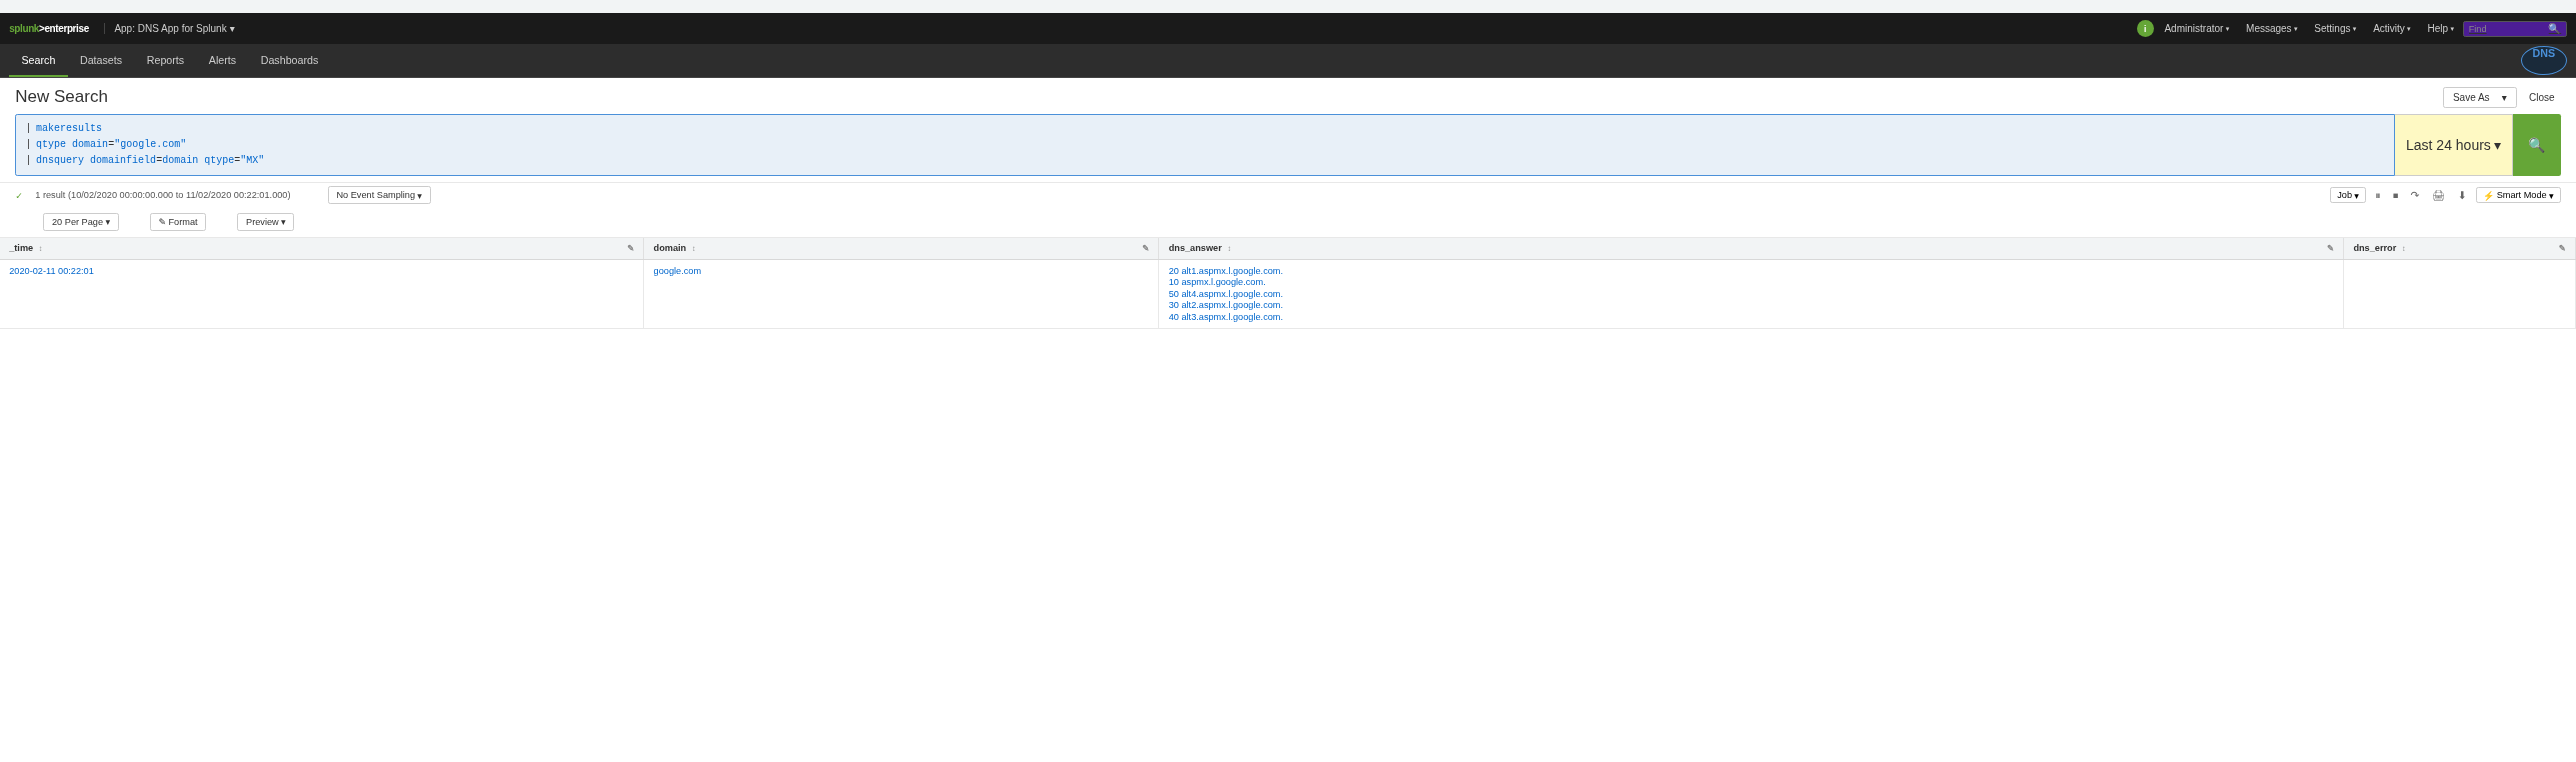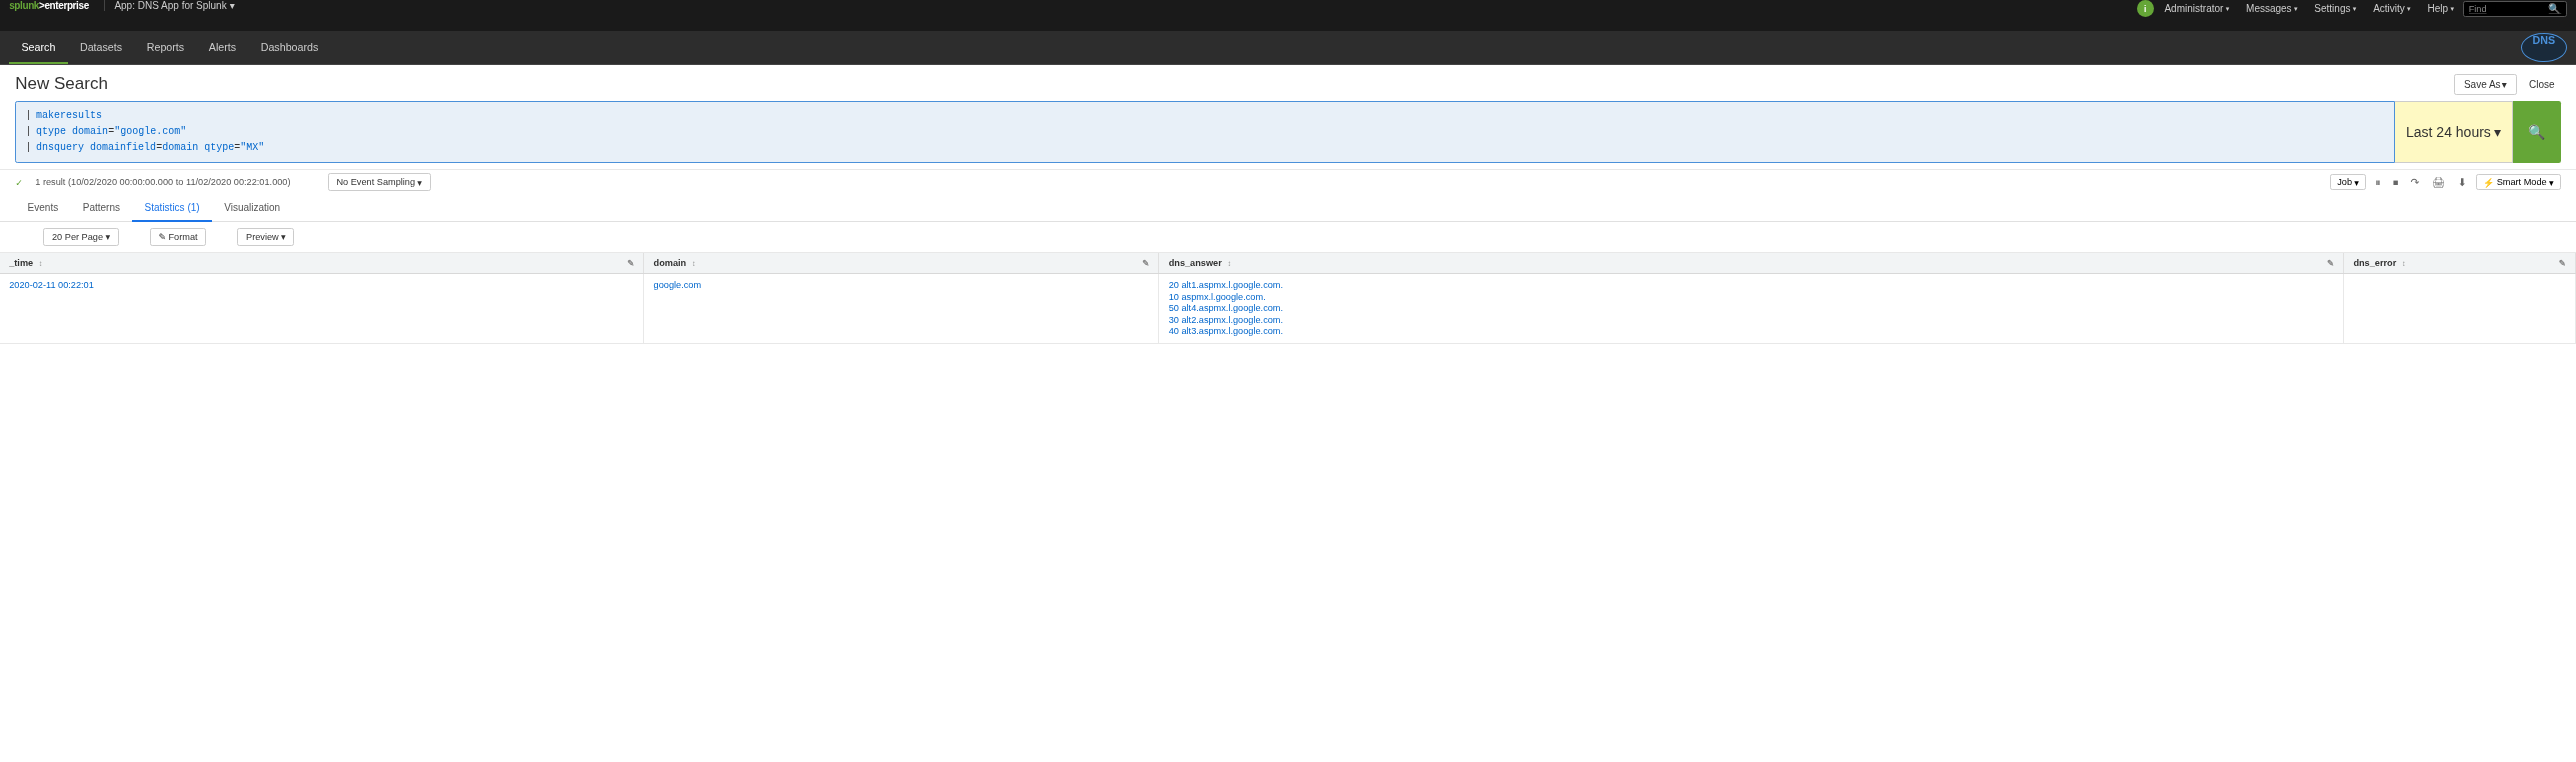--- a/index.html
+++ b/index.html
@@ -3,23 +3,24 @@
   <meta charset="utf-8">
   <style>
     * { box-sizing: border-box; margin: 0; padding: 0; }
     body { font-family: 'Helvetica Neue', Arial, sans-serif; font-size: 10px; background: #f2f4f5; color: #333; }
 
     
     .top-nav {
       background: #1a1a1a;
       height: 31px;
       display: flex;
-      align-items: flex-start;
+      align-items: center;
       padding: 0 9.2px;
       gap: 0;
+      margin-top: 13px;
     }
     .top-nav .brand {
       display: flex;
       align-items: center;
       gap: 6.1px;
       color: #fff;
       font-size: 10px;
       margin-right: 12.3px;
     }
     .app-name {
@@ -55,21 +56,21 @@
       width: 17px; height: 17px;
       background: #65a637;
       border-radius: 50%;
       display: flex; align-items: center; justify-content: center;
       color: white; font-size: 8.4px; font-weight: bold;
       margin-right: 1.5px;
     }
     .find-box {
       display: flex;
       align-items: center;
-      background: #000000;
+      background: #4c1d95;
       border: 0.8px solid #555;
       border-radius: 2.3px;
       padding: 1.5px 4.6px;
       gap: 3.1px;
       text-decoration: underline;
     }
     .find-box input {
       background: none;
       border: none;
       color: #ccc;
@@ -150,21 +151,21 @@
     }
     .btn-save-as {
       background: #fff;
       border: 0.8px solid #ccc;
       border-radius: 2.3px;
       padding: 3.8px 9.2px;
       font-size: 10px;
       cursor: pointer;
       display: flex;
       align-items: flex-start;
-      gap: 1px;
+      gap: 12px;
       color: #333;
     }
     .btn-close {
       background: none;
       border: none;
       font-size: 10px;
       cursor: pointer;
       color: #333;
       padding: 3.8px 6.1px;
     }
@@ -486,26 +487,20 @@
       <button class="icon-btn" title="Print">🖨</button>
       <button class="icon-btn" title="Export">⬇</button>
       <button class="smart-mode-btn">
         <span>⚡</span>
         <span>Smart Mode</span>
         <span>▾</span>
       </button>
     </div>
   </div>
 
-  <div class="result-tabs">
-    <div class="result-tab">Events</div>
-    <div class="result-tab">Patterns</div>
-    <div class="result-tab active">Statistics (1)</div>
-    <div class="result-tab">Visualization</div>
-  </div>
 
   <div class="table-controls">
     <button class="ctrl-btn">
       <span>20 Per Page</span>
       <span>▾</span>
     </button>
     <button class="ctrl-btn">
       <span>✎</span>
       <span>Format</span>
     </button>

